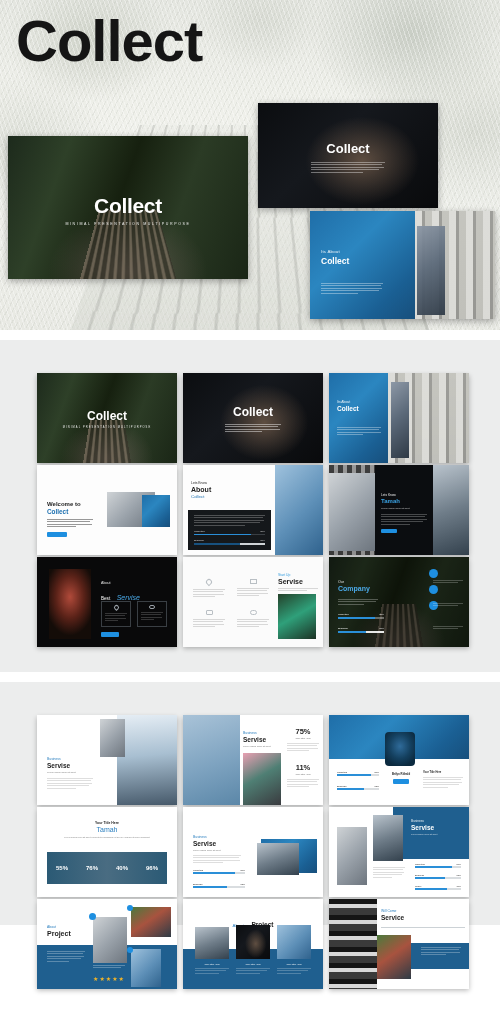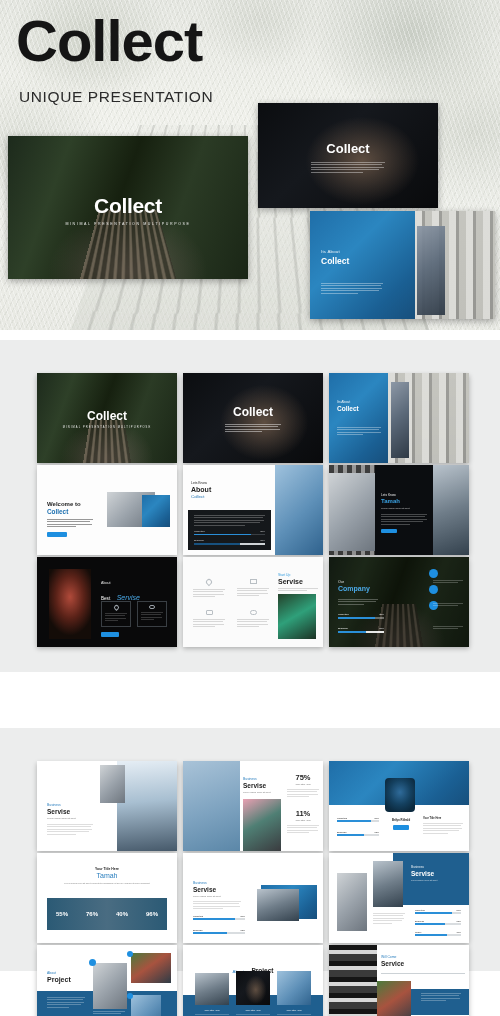--- a/index.html
+++ b/index.html
@@ -155,21 +155,20 @@
 <body>
 
 <div class="page">
 
   <div class="hero">
     <div class="hero-bg">
       <div class="hero-bg-noise"></div>
     </div>
 
     <div class="hero-title">Collect</div>
-    <div class="hero-sub">UNIQUE PRESENTATION</div>
 
     <div class="slide" style="left:8px; top:136px; width:240px; height:143px;">
       <div class="ph img-forest" style="inset:0;"></div>
       <div style="position:absolute; left:0; right:0; top:58px; text-align:center;">
         <div class="t-w" style="font-size:21px; font-weight:bold; letter-spacing:-.3px;">Collect</div>
         <div class="t-w" style="font-size:3.6px; letter-spacing:1.6px; margin-top:4px; opacity:.92;">MINIMAL PRESENTATION MULTIPURPOSE</div>
       </div>
     </div>
 
     <div class="slide" style="left:258px; top:103px; width:180px; height:105px;">
@@ -447,21 +446,21 @@
       </div>
       <div class="t-w lines" style="position:absolute; right:6px; top:69px; width:30px; opacity:.5;">
         <span style="width:100%"></span>
           <span style="width:82%"></span>
       </div>
     </div>
   </div>
 
   <div class="divider" style="top:672px;"></div>
 
-  <div class="grid-section" style="top:682px; height:243px;margin-top:46px;">
+  <div class="grid-section" style="top:682px; height:243px;">
 
     <div class="cell" style="left:37px; top:33px; width:140px; height:90px;">
       <div class="ph img-water" style="left:80px; top:0; width:60px; height:90px;"></div>
       <div class="ph img-grey-photo" style="left:63px; top:4px; width:25px; height:38px;"></div>
       <div style="position:absolute; left:10px; top:42px; width:46px;">
         <div class="t-b" style="font-size:3.4px; color:#2b7fbf;">Business</div>
         <div class="t-d" style="font-size:6.5px; font-weight:bold; margin-top:1px;">Servise</div>
         <div class="t-d" style="font-size:2.4px; margin-top:2px; opacity:.6;">Lorem ipsum dolor sit amet</div>
         <div class="t-d lines" style="margin-top:4px; opacity:.32;">
           <span style="width:100%"></span>

